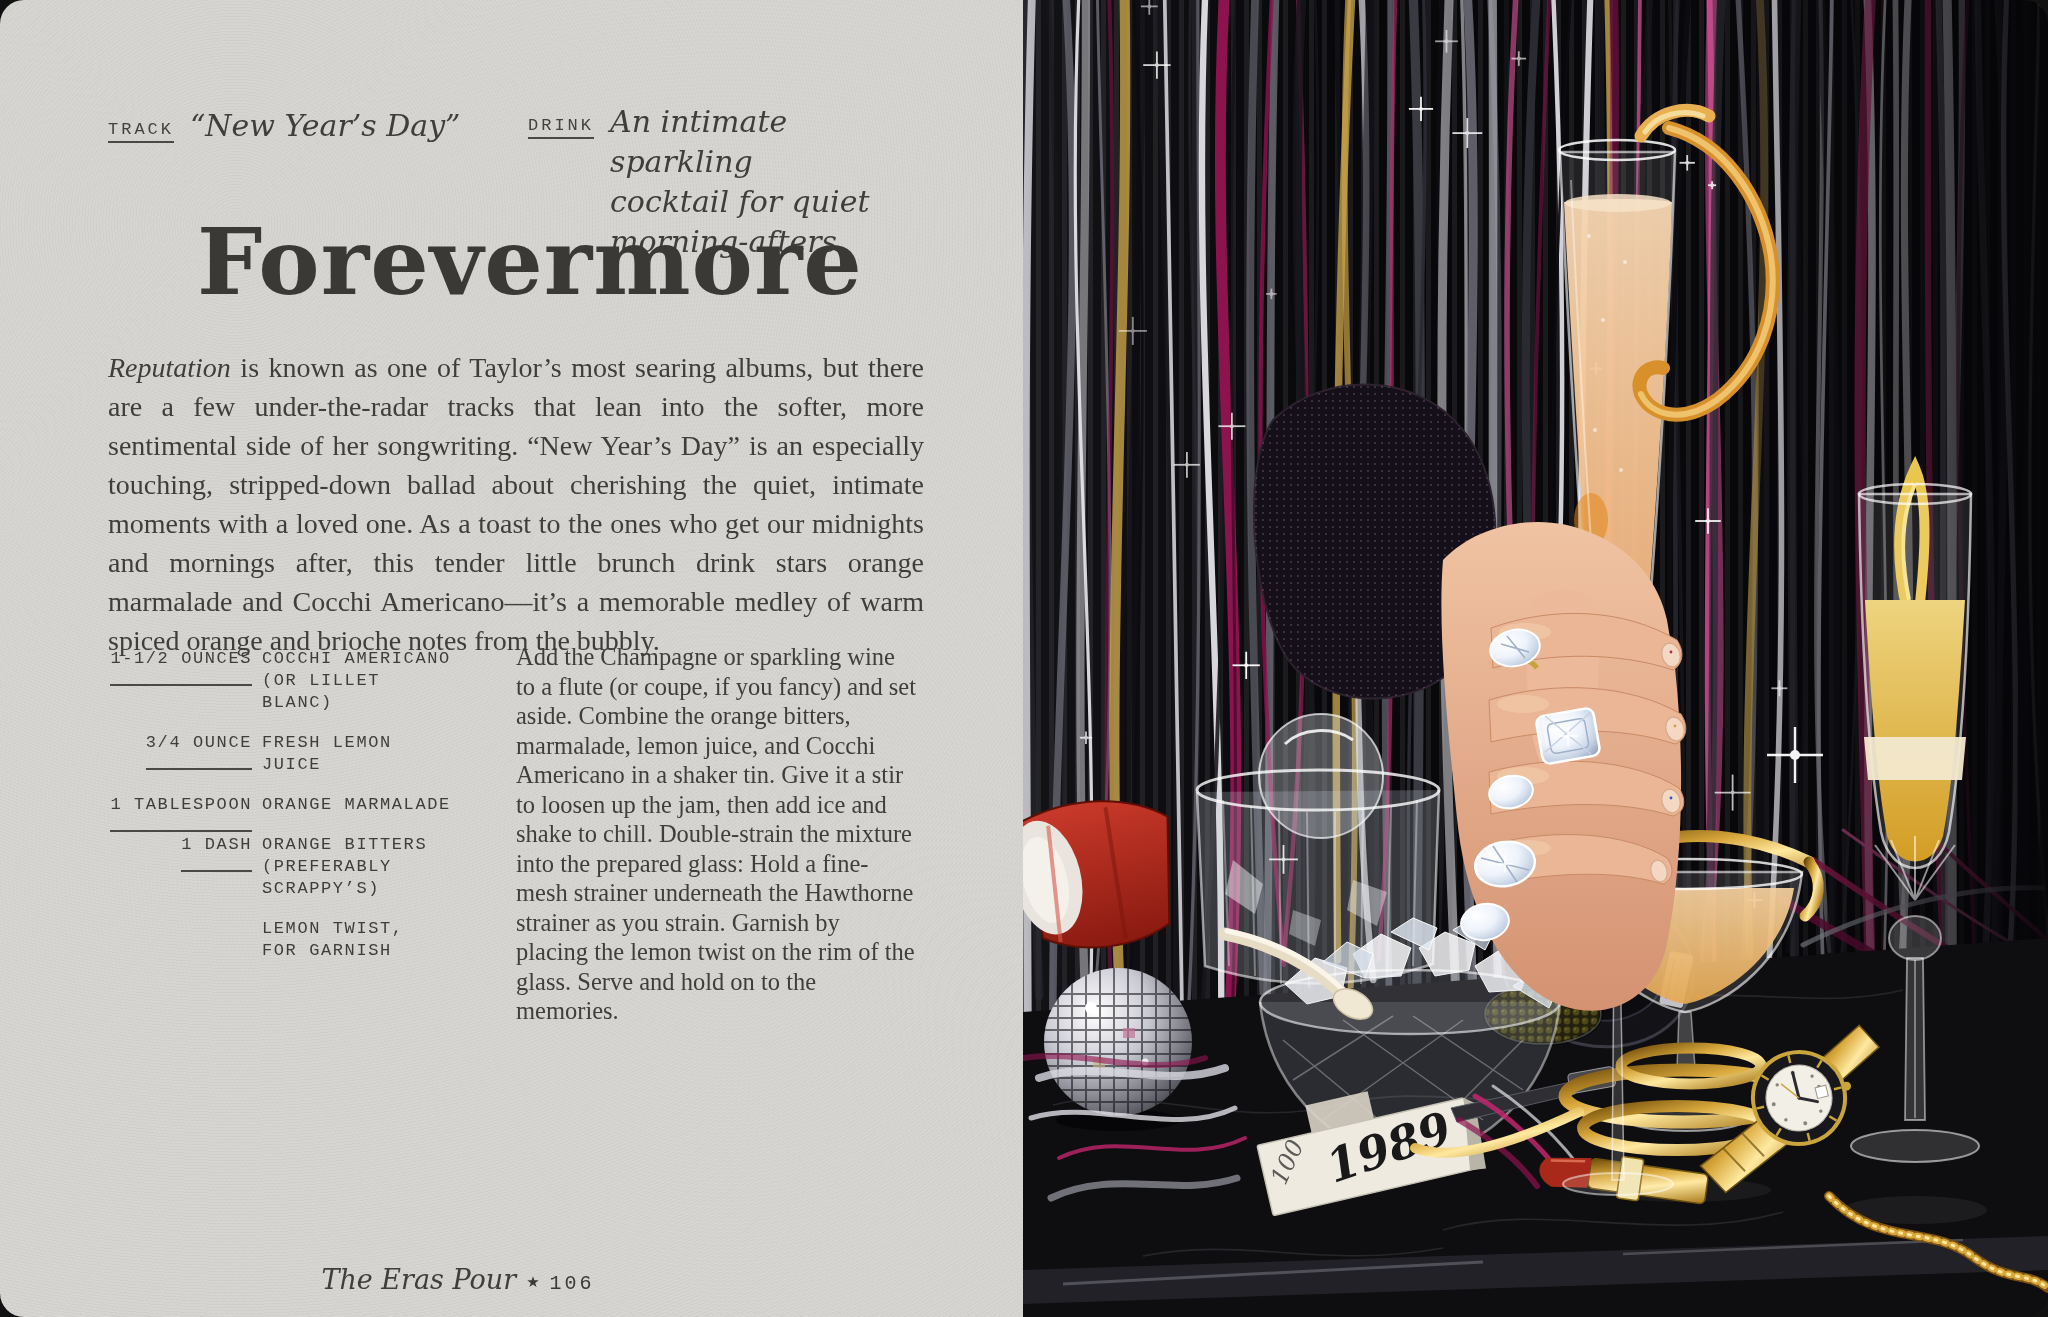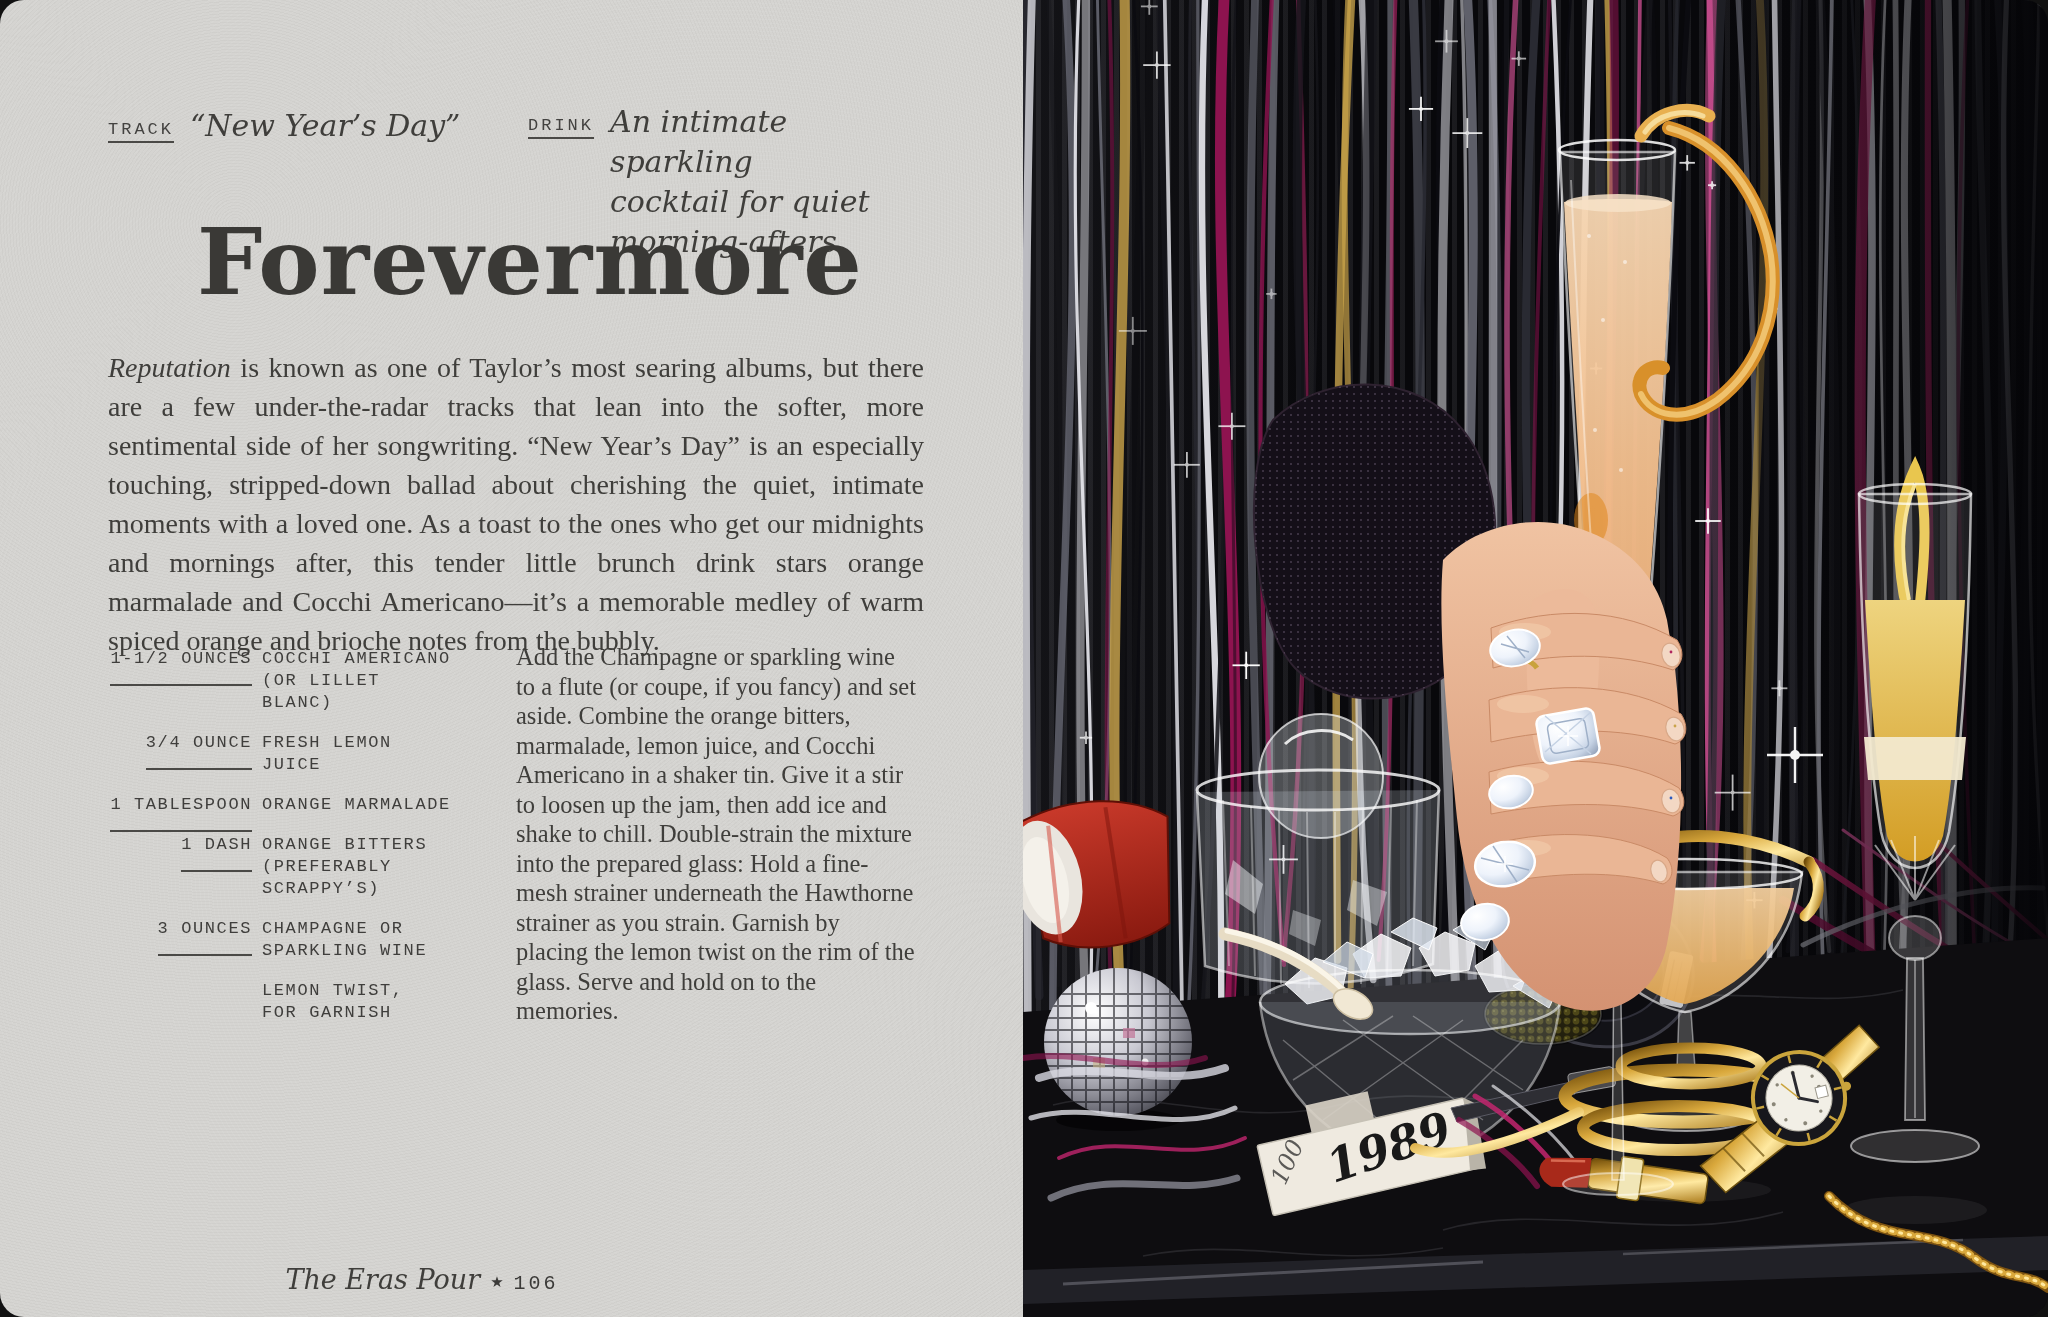--- a/index.html
+++ b/index.html
@@ -24,21 +24,21 @@
      font-size:28px;line-height:39px;text-align:justify;color:#3f3e3b;}
   .intro em{font-style:italic;}
   .ingredients{position:absolute;left:100px;top:648px;width:352px;margin:0;padding:0;list-style:none;
      font-family:"Liberation Mono",monospace;font-size:17px;line-height:22px;letter-spacing:1.6px;color:#3f3e3c;}
   .ing-row{display:flex;margin-bottom:18px;}
   .ing-qty{width:152px;flex:0 0 152px;text-align:right;margin-right:10px;}
   .qty-underline{border-bottom:2px solid #4a4946;padding-bottom:16px;white-space:nowrap;}
   .ing-name{white-space:pre-line;}
   .instructions{position:absolute;left:516px;top:642px;width:400px;margin:0;
      font-size:24.5px;line-height:29.5px;color:#3f3e3b;}
-  .page-footer{position:absolute;left:0;bottom:22px;width:844px;text-align:center;color:#3b3a38;}
+  .page-footer{position:absolute;left:0;bottom:22px;width:844px;text-align:center;color:#3b3a38;padding-left:36px;}
   .page-footer .script{font-size:27px;}
   .footer-star{font-size:15px;vertical-align:2px;margin:0 10px;}
   .footer-num{font-family:"Liberation Mono",monospace;font-size:20px;letter-spacing:3px;}
   
   .page-right{position:relative;width:1025px;height:1317px;background:#08080b;
      background-image:
        linear-gradient(90deg, rgba(120,120,130,.10), rgba(8,8,11,0) 30%),
        repeating-linear-gradient(90deg, rgba(190,190,200,.10) 0 5px, rgba(8,8,12,0) 5px 13px);}
   .page-right svg{position:absolute;left:0;top:0;width:1025px;height:1317px;display:block;}
 </style>
@@ -77,25 +77,20 @@
         </li>
         <li class="ing-row">
           <span class="ing-qty"><span class="qty-underline">1 TABLESPOON</span></span>
           <span class="ing-name">ORANGE MARMALADE</span>
         </li>
         <li class="ing-row">
           <span class="ing-qty"><span class="qty-underline">1 DASH</span></span>
           <span class="ing-name">ORANGE BITTERS
 (PREFERABLY
 SCRAPPY’S)</span>
-        </li>
-        <li class="ing-row">
-          <span class="ing-qty"><span class="qty-underline">3 OUNCES</span></span>
-          <span class="ing-name">CHAMPAGNE OR
-SPARKLING WINE</span>
         </li>
         <li class="ing-row">
           <span class="ing-qty"></span>
           <span class="ing-name">LEMON TWIST,
 FOR GARNISH</span>
         </li>
       </ul>
 
     <p class="instructions">Add the Champagne or sparkling wine to a flute (or coupe, if you fancy) and set aside. Combine the orange bitters, marmalade, lemon juice, and Cocchi Americano in a shaker tin. Give it a stir to loosen up the jam, then add ice and shake to chill. Double-strain the mixture into the prepared glass: Hold a fine-mesh strainer underneath the Hawthorne strainer as you strain. Garnish by placing the lemon twist on the rim of the glass. Serve and hold on to the memories.</p>
 

